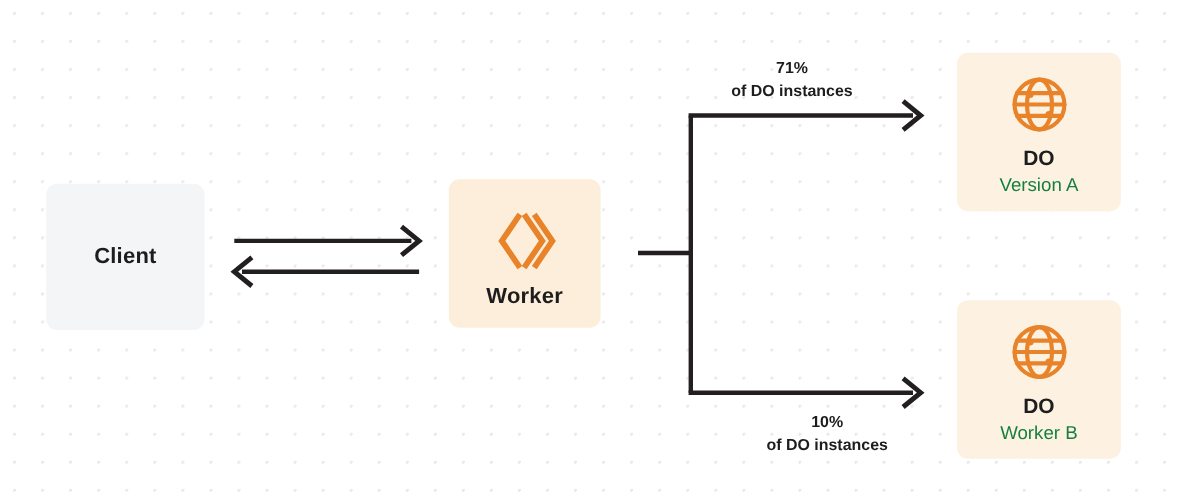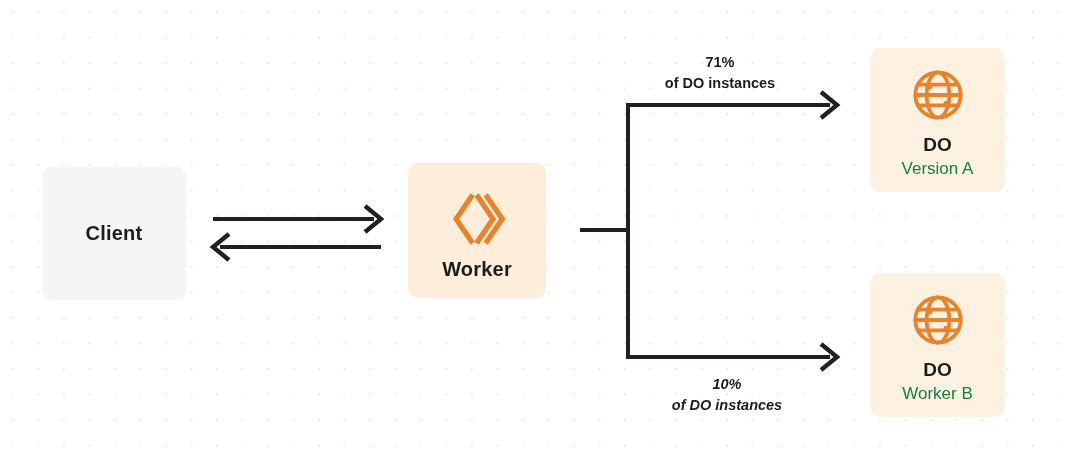--- a/index.html
+++ b/index.html
@@ -65,21 +65,21 @@
   .worker-label {
     font-size: 20px;
     font-weight: bold;
     color: #1d1d1d;
     letter-spacing: 0.2px;
   }
 
   
   .do-node {
     left: 870px;
-    width: 135px;
+    width: 149px;
     height: 144px;
     background-color: #fdf1e2;
     padding-top: 6px;
   }
   #do-a-node { top: 48px; }
   #do-b-node { top: 273px; }
 
   .do-icon {
     width: 58px;
     height: 58px;
@@ -108,24 +108,23 @@
     color: #1d1d1d;
     line-height: 1.42;
     white-space: nowrap;
   }
   #label-top {
     left: 628px;
     top: 52px;
     width: 184px;
   }
   #label-bottom {
-    left: 635px;
+    left: 660px;
     top: 374px;
     width: 184px;
-    font-style: italic;
   }
 
   
   #edges {
     position: absolute;
     left: 0;
     top: 0;
     width: 1072px;
     height: 452px;
     pointer-events: none;

